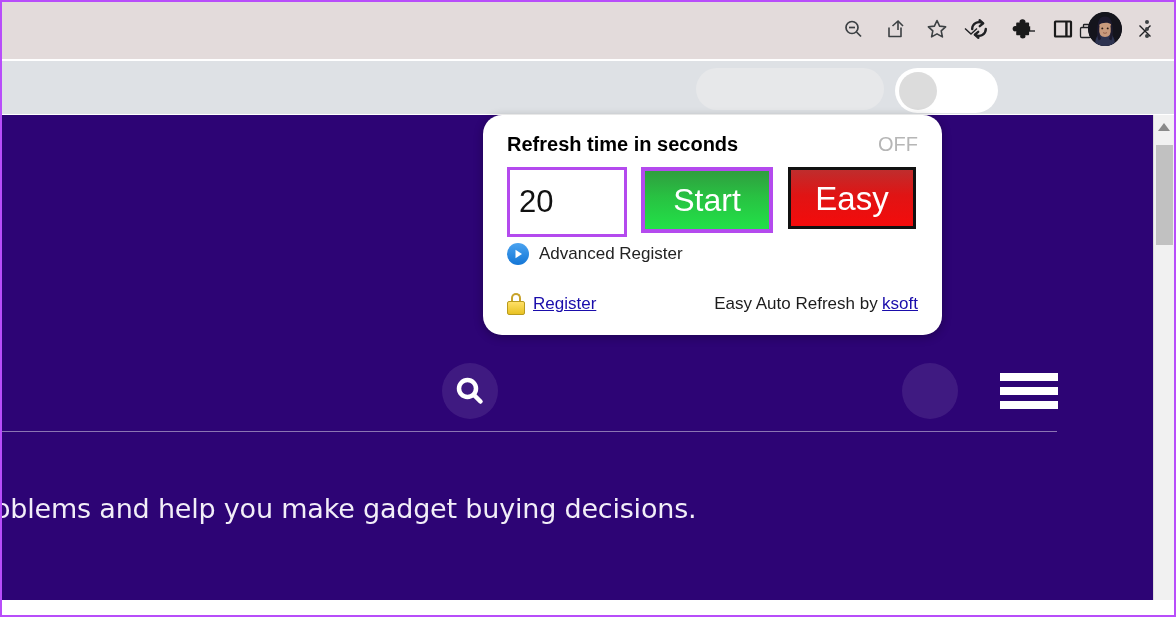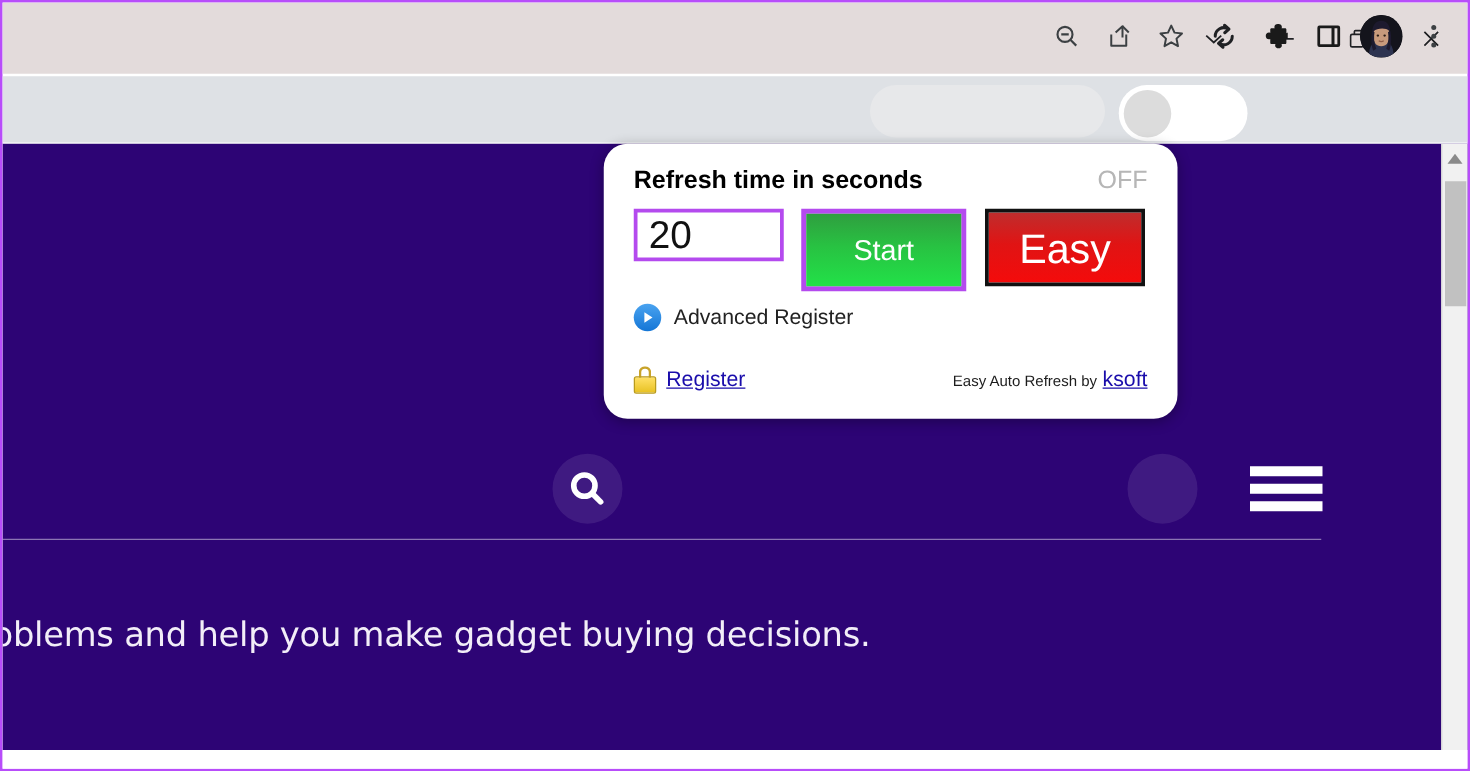--- a/index.html
+++ b/index.html
@@ -179,21 +179,21 @@
   }
   .popup-status {
     font-size: 20px; color: #b6b6b6; font-weight: 400;
   }
 
   .controls-row {
     position: absolute; left: 24px; top: 52px;
     display: flex; align-items: flex-start;
   }
   .sec-input-wrap {
-    width: 120px; height: 42px;
+    width: 120px; height: 70px;
     border: 3px solid #b44aee;
     background: #ffffff;
     display: flex; align-items: center;
   }
   .sec-input {
     border: none; outline: none;
     width: 100%; height: 100%;
     font-size: 31px; color: #111111;
     padding-left: 9px;
     font-family: "Liberation Sans", sans-serif;
@@ -204,21 +204,21 @@
     width: 132px; height: 66px;
     border: 4px solid #b44aee;
     display: flex; align-items: center; justify-content: center;
     background: #1fcf44;
   }
   .btn-start {
     width: 100%; height: 100%;
     border: none;
     background: linear-gradient(to bottom, #2f9e3f 0%, #28c242 45%, #22e148 100%);
     color: #ffffff;
-    font-size: 23px;
+    font-size: 32px;
     font-family: "Liberation Sans", sans-serif;
     cursor: pointer;
     line-height: 1;
   }
   .btn-stop {
     margin-left: 15px;
     width: 128px; height: 62px;
     border: 3px solid #111111;
     background: linear-gradient(to bottom, #bf2d2d 0%, #e01414 45%, #f40b0b 100%);
     color: #ffffff;
@@ -262,21 +262,21 @@
     background: linear-gradient(to bottom, #ffe066, #e8c223);
     border: 1px solid #b99b1d;
     border-radius: 2px;
   }
   .link {
     color: #1a0dab; text-decoration: underline;
     font-size: 17px; cursor: pointer;
     font-family: "Liberation Sans", sans-serif;
   }
   .credit {
-    font-size: 12px; color: #1c1c1c;
+    font-size: 17px; color: #1c1c1c;
     font-family: "Liberation Sans", sans-serif;
   }
 </style>
 </head>
 <body>
 
 <div id="frame">
 
   <div class="tabstrip">
     <div class="winctrls">

